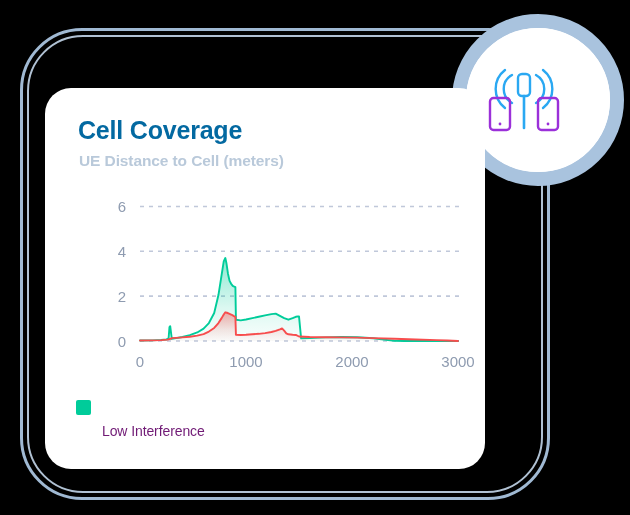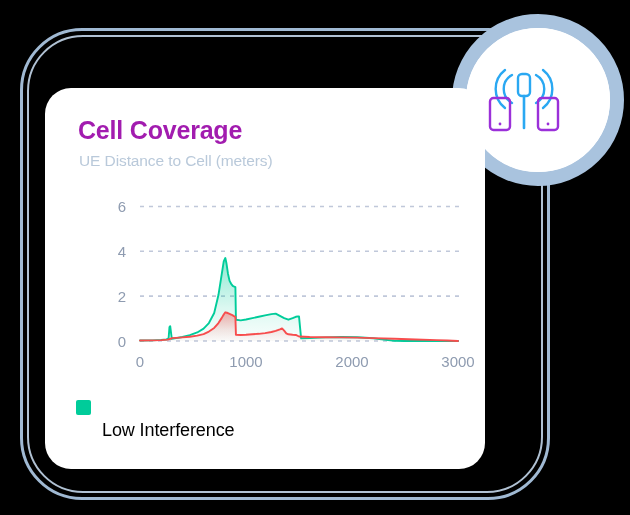--- a/index.html
+++ b/index.html
@@ -90,30 +90,31 @@
     border-radius: 26px;
     z-index: 6;
   }
 
   .card-title {
     position: absolute;
     left: 33px;
     top: 28px;
     font-size: 25px;
     font-weight: bold;
-    color: #a21caf;
+    color: #0369a1;
     letter-spacing: -0.2px;
   }
   .card-subtitle {
     position: absolute;
     left: 34px;
     top: 64px;
     font-size: 15.5px;
     color: #b9c9da;
     letter-spacing: -0.1px;
+    font-weight: bold;
   }
 
   
   .plot {
     position: absolute;
     left: 0px;
     top: 95px;
     width: 440px;
     height: 200px;
   }
@@ -132,22 +133,22 @@
     height: 28px;
   }
   .legend-swatch {
     width: 15px;
     height: 15px;
     border-radius: 2px;
     margin-right: 11px;
     flex: 0 0 auto;
   }
   .legend-label {
-    font-size: 18px;
-    color: #000000;
+    font-size: 14px;
+    color: #701a75;
     letter-spacing: -0.1px;
     white-space: nowrap;
     margin-top: 47px;
   }
 </style>
 </head>
 <body>
 
 <div id="stage">
 

